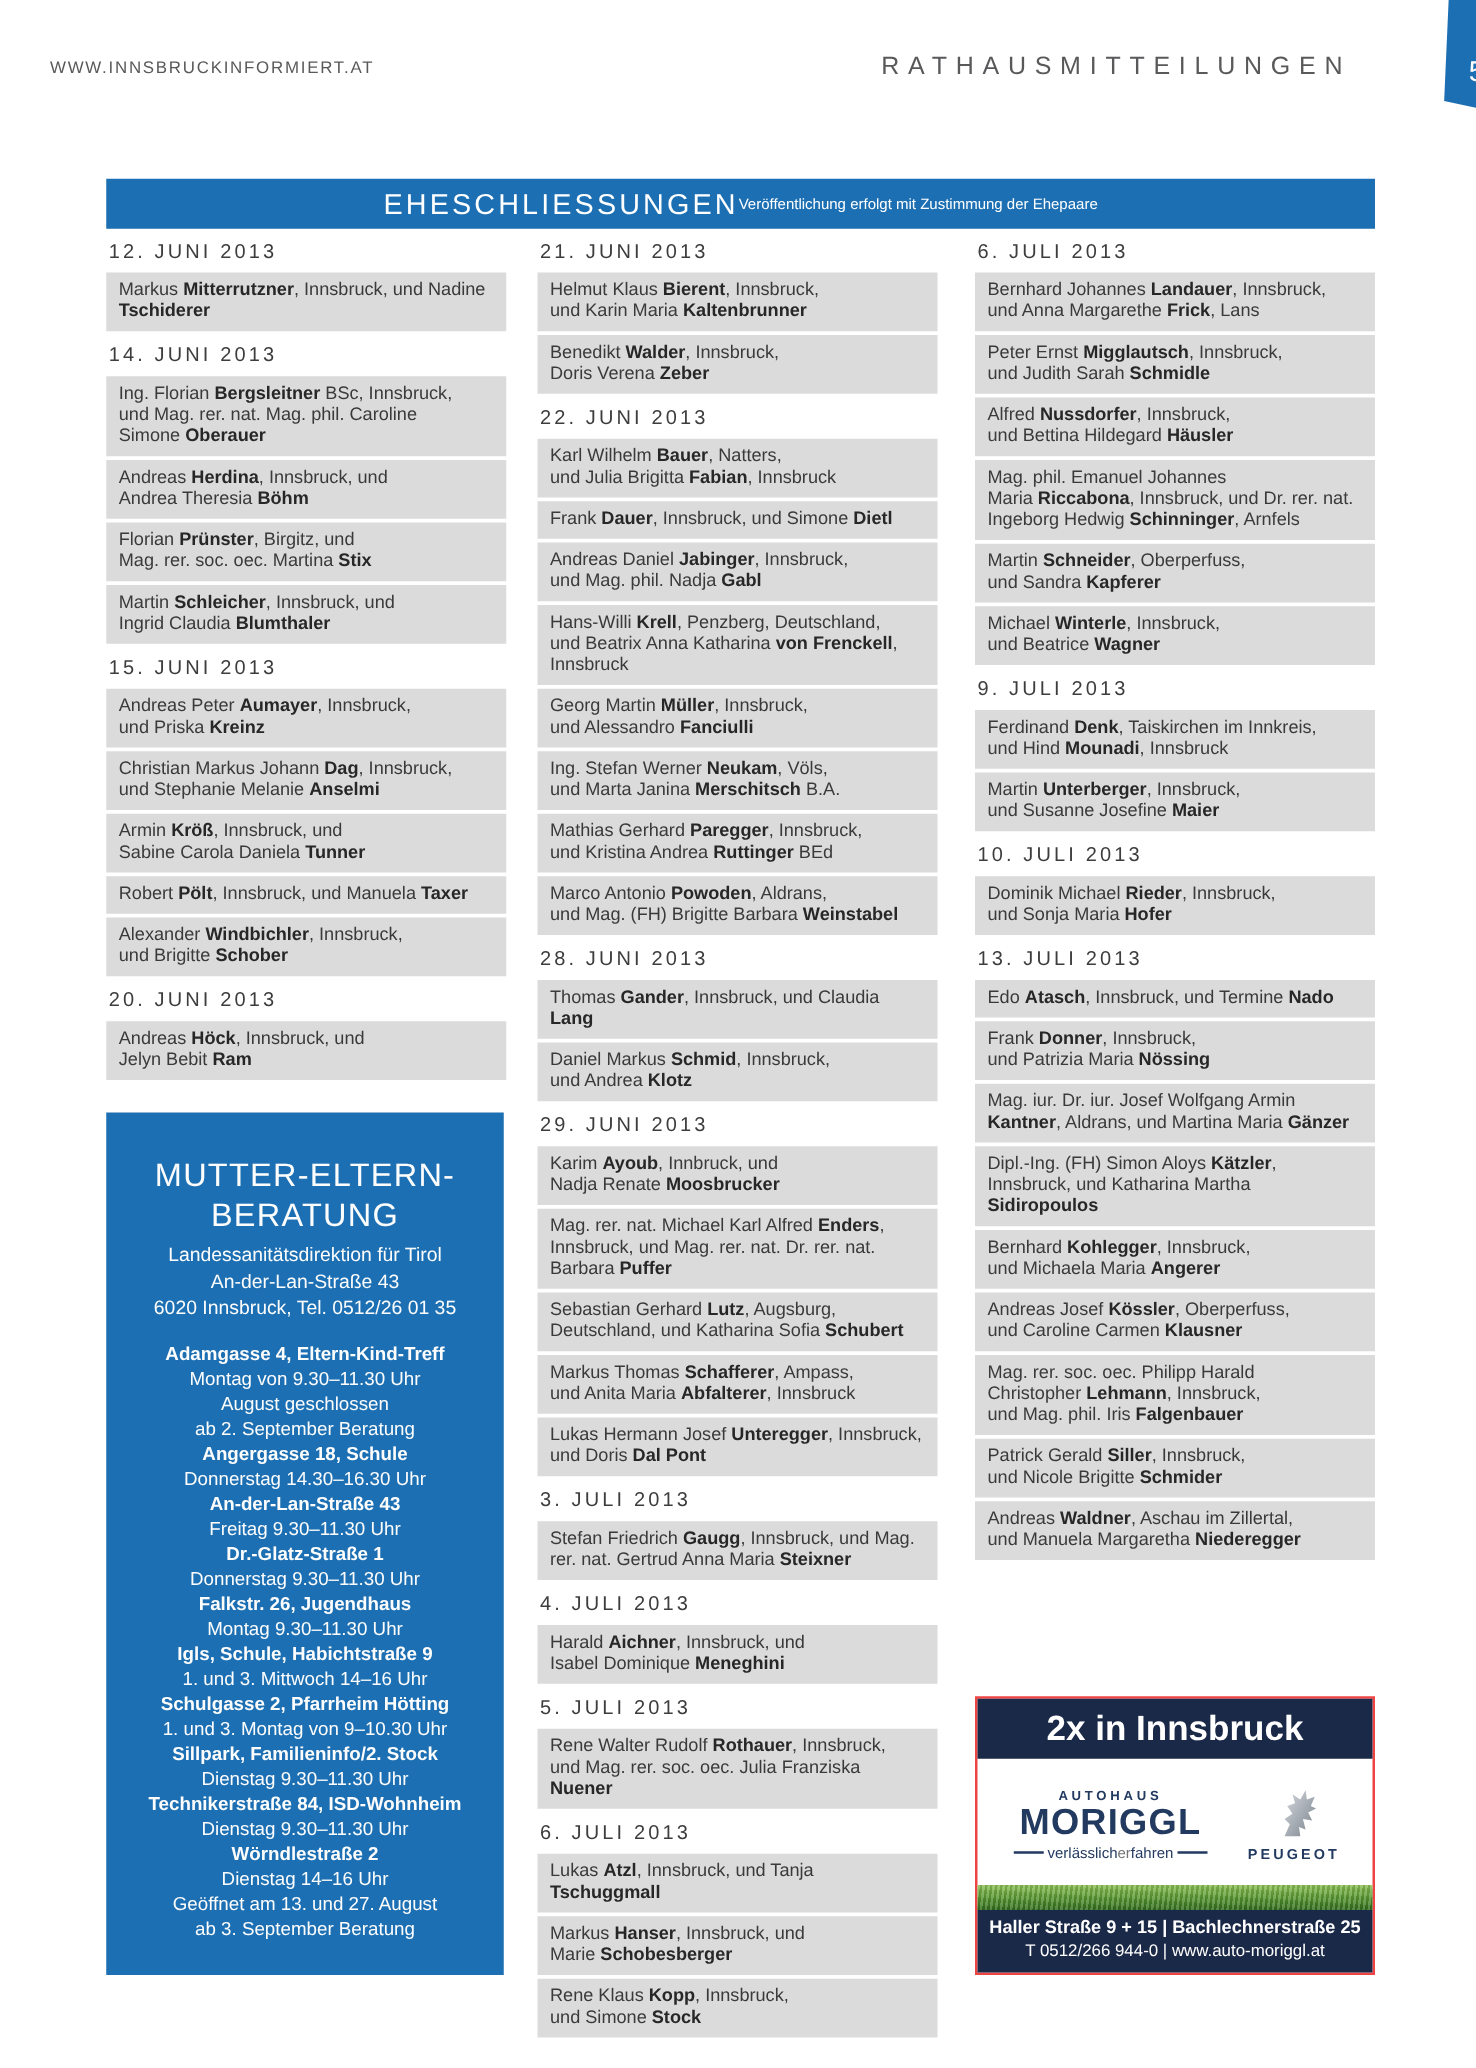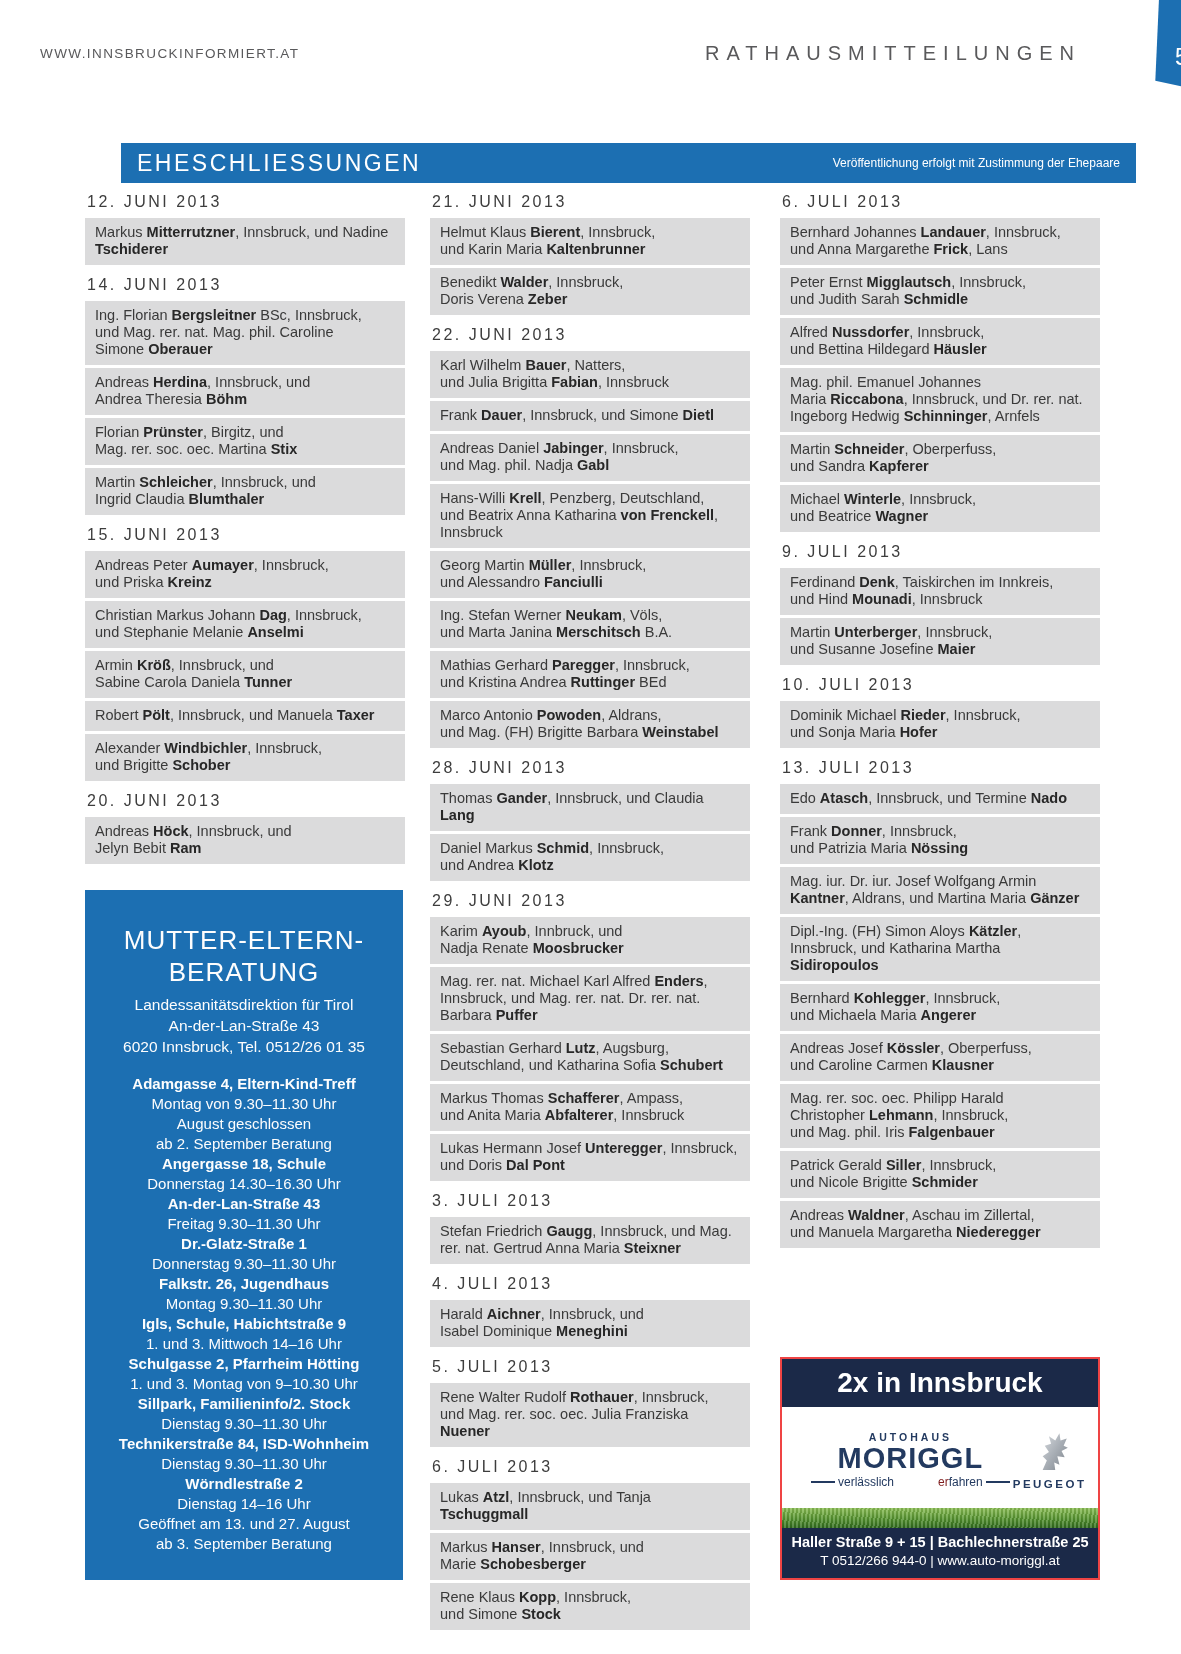--- a/index.html
+++ b/index.html
@@ -8,21 +8,21 @@
     font-family:"Liberation Sans", sans-serif;color:#3a3a3a;overflow:hidden;
   }
   
   .hdr-website{position:absolute;left:40px;top:46px;font-size:13.5px;letter-spacing:1.4px;color:#59595b;}
   .hdr-section{position:absolute;right:100px;top:42px;font-size:20px;letter-spacing:7px;color:#59595b;}
   .page-tab{position:absolute;left:1151px;top:0;width:72px;height:94px;background:#1c6fb2;
     -webkit-clip-path:polygon(11% 0,97% 0,67% 96%,6% 86%);clip-path:polygon(11% 0,97% 0,67% 96%,6% 86%);}
   .page-tab span{position:absolute;left:24px;top:44px;color:#fff;font-size:23px;}
   
   .title-bar{position:absolute;left:85px;top:143px;width:1015px;height:40px;background:#1c6fb2;
-    display:flex;align-items:center;justify-content:space-between;padding:0 16px;box-sizing:border-box;margin-left:36px;}
+    display:flex;align-items:center;justify-content:center;padding:0 16px;box-sizing:border-box;}
   .title-bar .t{color:#fff;font-size:23px;letter-spacing:2.5px;font-weight:400;}
   .title-bar .n{color:#fff;font-size:12px;}
   
   .col{position:absolute;top:193px;width:320px;}
   .col-1{left:85px;} .col-2{left:430px;} .col-3{left:780px;}
   .date-h{font-size:16px;letter-spacing:2.5px;color:#3d3d3d;padding:8px 2px 7px;}
   .col .date-h:first-child{padding-top:0;}
   .entry{background:#dbdbdc;padding:6px 10px 7px;margin-bottom:3px;font-size:14.5px;line-height:17px;
     color:#3a3a3a;white-space:pre-line;}
   .entry b{color:#272727;}
@@ -38,21 +38,21 @@
     box-sizing:border-box;background:#fff;}
   .ad-top{background:#1b2948;color:#fff;height:48px;display:flex;align-items:center;justify-content:center;
     font-size:28px;font-weight:700;}
   .ad-mid{height:101px;display:flex;align-items:center;justify-content:space-between;
     padding:4px 26px 0;box-sizing:border-box;}
   .brand{ text-align:center;}
   .brand .small{font-size:10.5px;letter-spacing:3px;color:#233a60;font-weight:700;}
   .brand .big{font-size:29px;font-weight:700;letter-spacing:1px;color:#233a60;line-height:30px;}
   .tagline{font-size:12px;color:#233a60;margin-top:2px;white-space:nowrap;}
   .tagline .rule{display:inline-block;width:24px;border-top:2px solid #233a60;vertical-align:middle;margin:0 3px;}
-  .tagline .er{color:#7f1d1d;margin-left:44px;}
+  .tagline .er{color:#737373;}
   .peugeot{text-align:center;}
   .peugeot .label{font-size:11.5px;font-weight:700;letter-spacing:2.5px;color:#233a60;margin-top:2px;}
   .ad-grass{height:20px;background:
     repeating-linear-gradient(97deg, rgba(255,255,255,0.18) 0 2px, rgba(0,0,0,0.10) 2px 4px),
     linear-gradient(180deg,#8cc055 0%,#55942f 55%,#2f6b1d 100%);}
   .ad-bot{background:#1b2948;color:#fff;text-align:center;height:50px;box-sizing:border-box;padding-top:6px;}
   .ad-bot .l1{font-size:14.5px;font-weight:700;}
   .ad-bot .l2{font-size:13.5px;margin-top:3px;}
 </style>
 </head>

